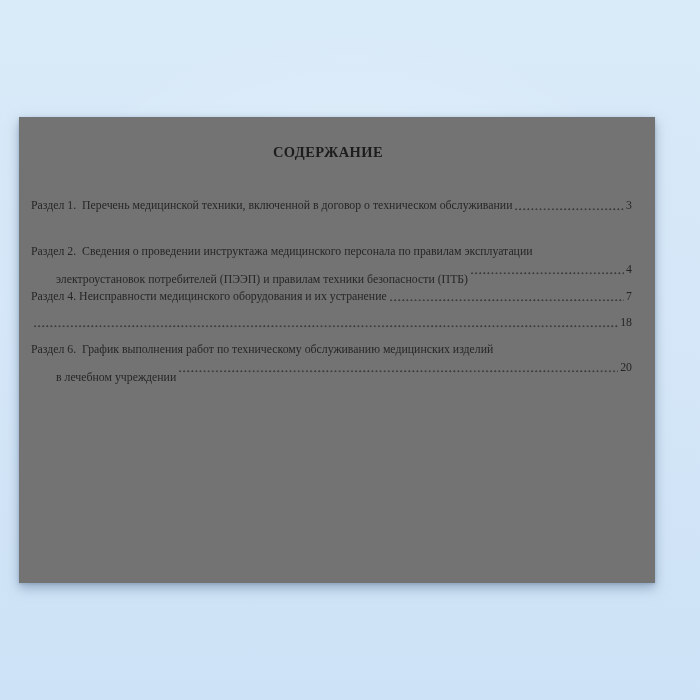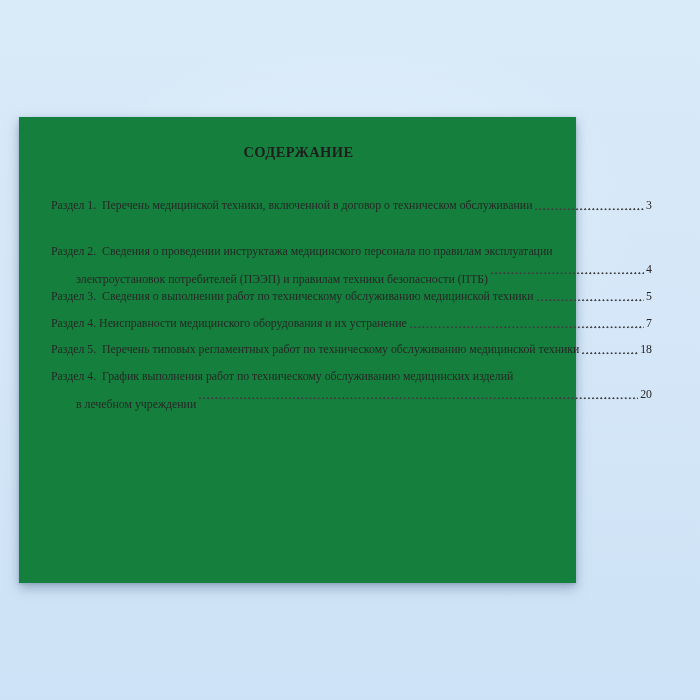--- a/index.html
+++ b/index.html
@@ -13,26 +13,26 @@
   body {
     background:
       radial-gradient(ellipse 420px 260px at 50% 30%, rgba(255,255,255,0.28), rgba(255,255,255,0) 70%),
       linear-gradient(180deg, #d9eaf8 0%, #d5e7f8 45%, #cde2f6 100%);
     position: relative;
   }
   .sheet {
     position: absolute;
     left: 19px;
     top: 117px;
-    width: 557px;
+    width: 636px;
     height: 466px;
     box-sizing: border-box;
-    background: #15803d;
+    background: #737373;
     box-shadow: 0 5px 11px rgba(100, 126, 155, 0.55), 0 1px 3px rgba(100, 126, 155, 0.35);
-    padding: 26px 30px 0 32px;
+    padding: 26px 30px 0 12px;
   }
   .doc-title {
     text-align: center;
     font-weight: bold;
     font-size: 14.5px;
     line-height: 18px;
     letter-spacing: 0.4px;
     color: #1d1d1d;
     margin: 0 0 35px 0;
   }
@@ -92,47 +92,39 @@
       <div class="line">
         <span class="etext">Раздел 2.  Сведения о проведении инструктажа медицинского персонала по правилам эксплуатации</span>
       </div>
       <div class="line line2">
         <span class="etext">электроустановок потребителей (ПЭЭП) и правилам техники безопасности (ПТБ)</span>
         <span class="leader"></span>
         <span class="pagenum">4</span>
       </div>
     </div>
 
-    <div class="entry gap-sm">
-      <div class="line">
-        <span class="etext">Раздел 3.  Сведения о выполнении работ по техническому обслуживанию медицинской техники</span>
-        <span class="leader"></span>
-        <span class="pagenum">5</span>
-      </div>
-    </div>
 
     <div class="entry gap-md">
       <div class="line">
         <span class="etext">Раздел 4. Неисправности медицинского оборудования и их устранение</span>
         <span class="leader"></span>
         <span class="pagenum">7</span>
       </div>
     </div>
 
     <div class="entry gap-sm">
       <div class="line">
-        <span class="etext">Раздел 5.  Перечень типовых регламентных работ по техническому обслуживанию медицинской техники</span>
         <span class="leader"></span>
         <span class="pagenum">18</span>
       </div>
     </div>
 
     <div class="entry gap-sm">
       <div class="line">
-        <span class="etext">Раздел 4.  График выполнения работ по техническому обслуживанию медицинских изделий</span>
+        <span class="etext">Раздел 6.  График выполнения работ по техническому обслуживанию медицинских изделий</span>
       </div>
       <div class="line line2">
         <span class="etext">в лечебном учреждении</span>
         <span class="leader"></span>
         <span class="pagenum">20</span>
       </div>
     </div>
 
 
   </div>

